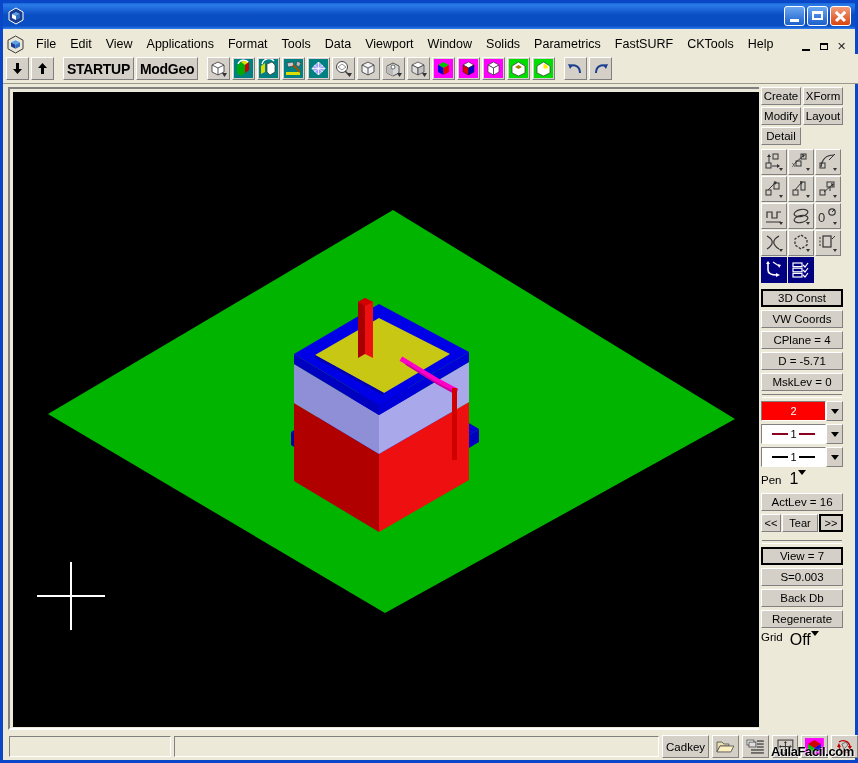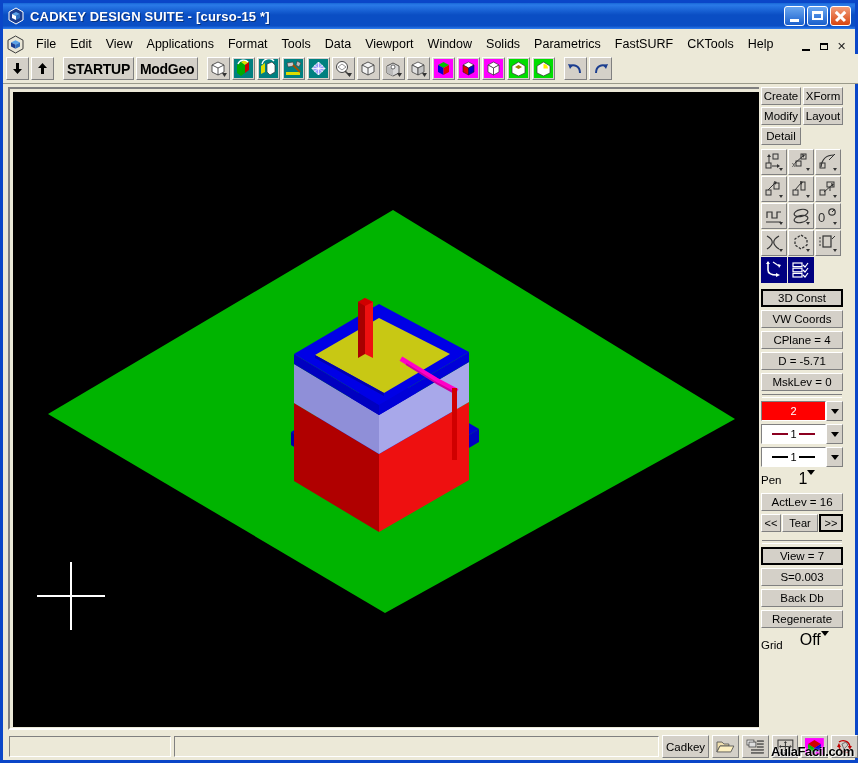--- a/index.html
+++ b/index.html
@@ -137,34 +137,34 @@
   .combo .drop{
     width:17px;
     background:#d4d0c8;
     border-top:1.5px solid #ffffff;border-left:1.5px solid #ffffff;
     border-right:1.5px solid #808080;border-bottom:1.5px solid #808080;
     display:flex;align-items:center;justify-content:center;box-sizing:border-box;
   }
   .caret{width:0;height:0;border-left:4px solid transparent;border-right:4px solid transparent;border-top:5px solid #000;}
   .linesample{display:flex;align-items:center;gap:2px;width:100%;justify-content:center;}
   .linesample .seg{height:1.5px;width:16px;}
-  .pen-row{display:flex;align-items:center;margin:0 2px 3px 2px;gap:13px;}
+  .pen-row{display:flex;align-items:center;margin:0 2px 3px 2px;gap:4px;}
   .pen-lbl{font-size:11.5px;}
   .pen-combo{display:flex;width:57px;height:20px;box-sizing:border-box;}
   .tear-row{display:flex;margin:0 2px 2px 2px;gap:1px;}
   .tear-btn{
     background:#d4d0c8;
     border-top:1.5px solid #ffffff;border-left:1.5px solid #ffffff;
     border-right:1.5px solid #808080;border-bottom:1.5px solid #808080;
     font-size:11px;text-align:center;padding:2px 0;box-sizing:border-box;
   }
   .tear-btn.lt{width:20px;}
   .tear-btn.mid{width:36px;}
   .tear-btn.gt{width:24px;border:2px solid #000;padding:1px 0;}
-  .grid-row{display:flex;align-items:flex-end;margin:0 2px;gap:13px;}
+  .grid-row{display:flex;align-items:flex-start;margin:0 2px;gap:3px;}
   .grid-combo{display:flex;width:54px;height:20px;box-sizing:border-box;}
 
   
   .statusbar{
     position:absolute;left:3px;top:730px;width:852px;height:27px;
     display:flex;align-items:center;gap:3px;padding-left:3px;box-sizing:border-box;
   }
   .sfield{
     height:21px;
     border-top:1.5px solid #808080;border-left:1.5px solid #808080;
@@ -196,21 +196,20 @@
 
   <div class="titlebar">
     <div class="title-logo">
       <svg class="hexcube" viewBox="0 0 18 18">
         <polygon points="9,1 16,5 16,13 9,17 2,13 2,5" fill="#1b3d8f" stroke="#ffffff" stroke-width="1"></polygon>
         <polygon points="5,7 9,5 13,7 9,9" fill="#5aa2e8"></polygon>
         <polygon points="5,7 9,9 9,13 5,11" fill="#ffffff"></polygon>
         <polygon points="13,7 9,9 9,13 13,11" fill="#2f6fc0"></polygon>
       </svg>
     </div>
-    <div class="title-text">CADKEY DESIGN SUITE - [curso-15 *]</div>
     <div class="title-btns">
       <div class="tbtn min">
           <i></i>
         </div>
       <div class="tbtn max">
           <i></i>
         </div>
       <div class="tbtn close">
           <i class="a"></i>
           <i class="b"></i>

